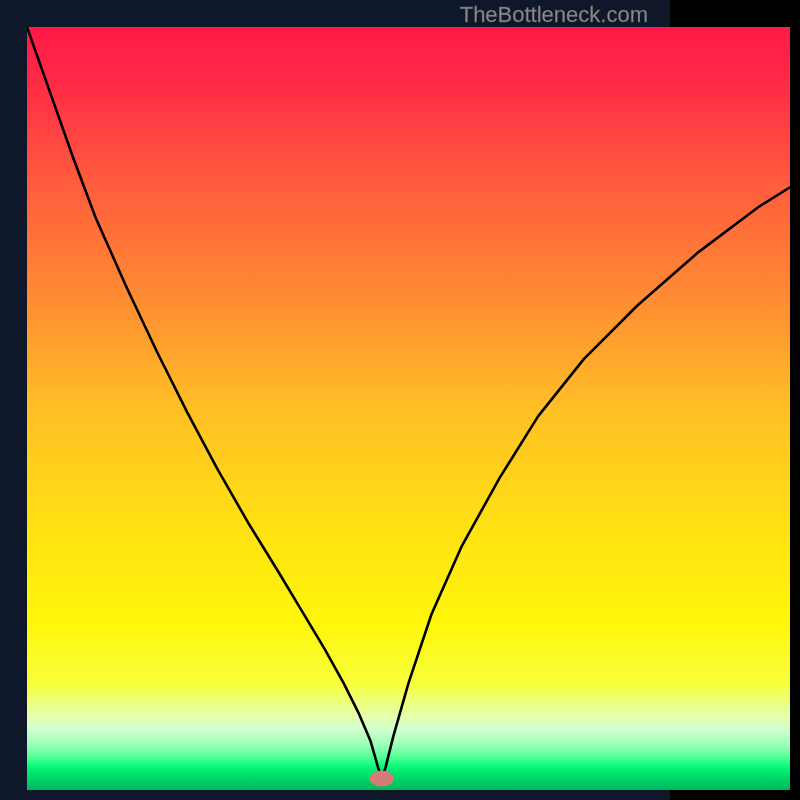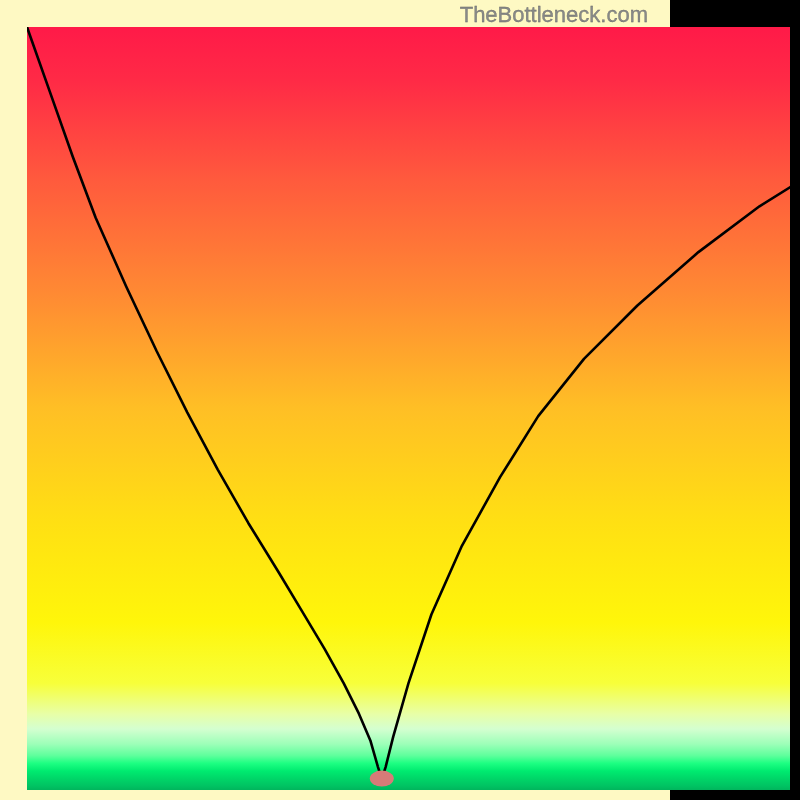--- a/index.html
+++ b/index.html
@@ -1,16 +1,16 @@
 <!DOCTYPE html>
 <html><head>
 <meta charset="utf-8">
 <style>
   html,body{margin:0;padding:0;width:800px;height:800px;background:#000;}
-  .frame{position:relative;width:670px;height:800px;background:#fef9c3;}
+  .frame{position:relative;width:670px;height:800px;background:#0f172a;}
   .watermark{
     position:absolute;
     font-family:Arial,Helvetica,sans-serif;
     font-size:22px;
     font-weight:500;
     color:#888a88;
     -webkit-text-stroke:0.3px #666;
   }
   svg{display:block;}
 </style>

